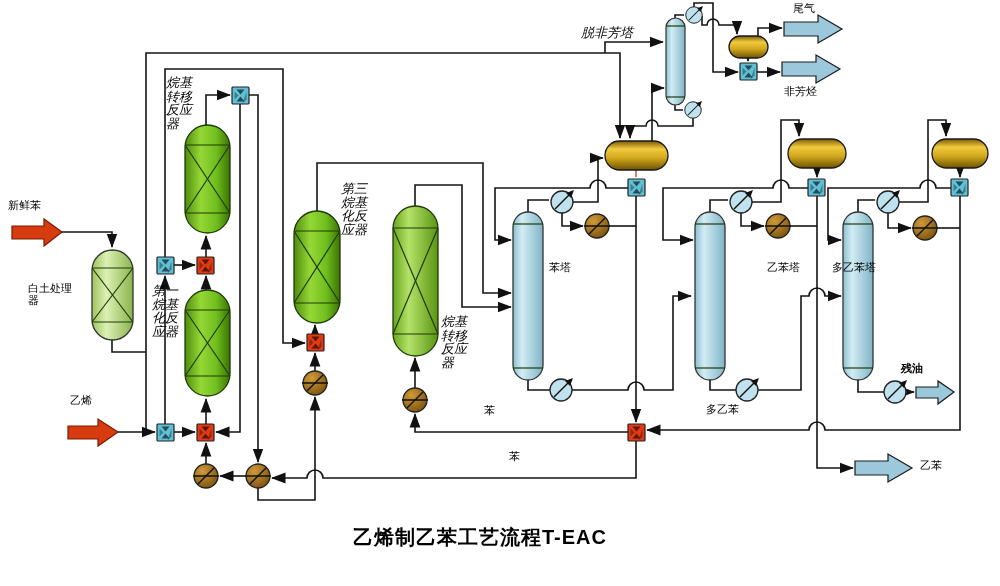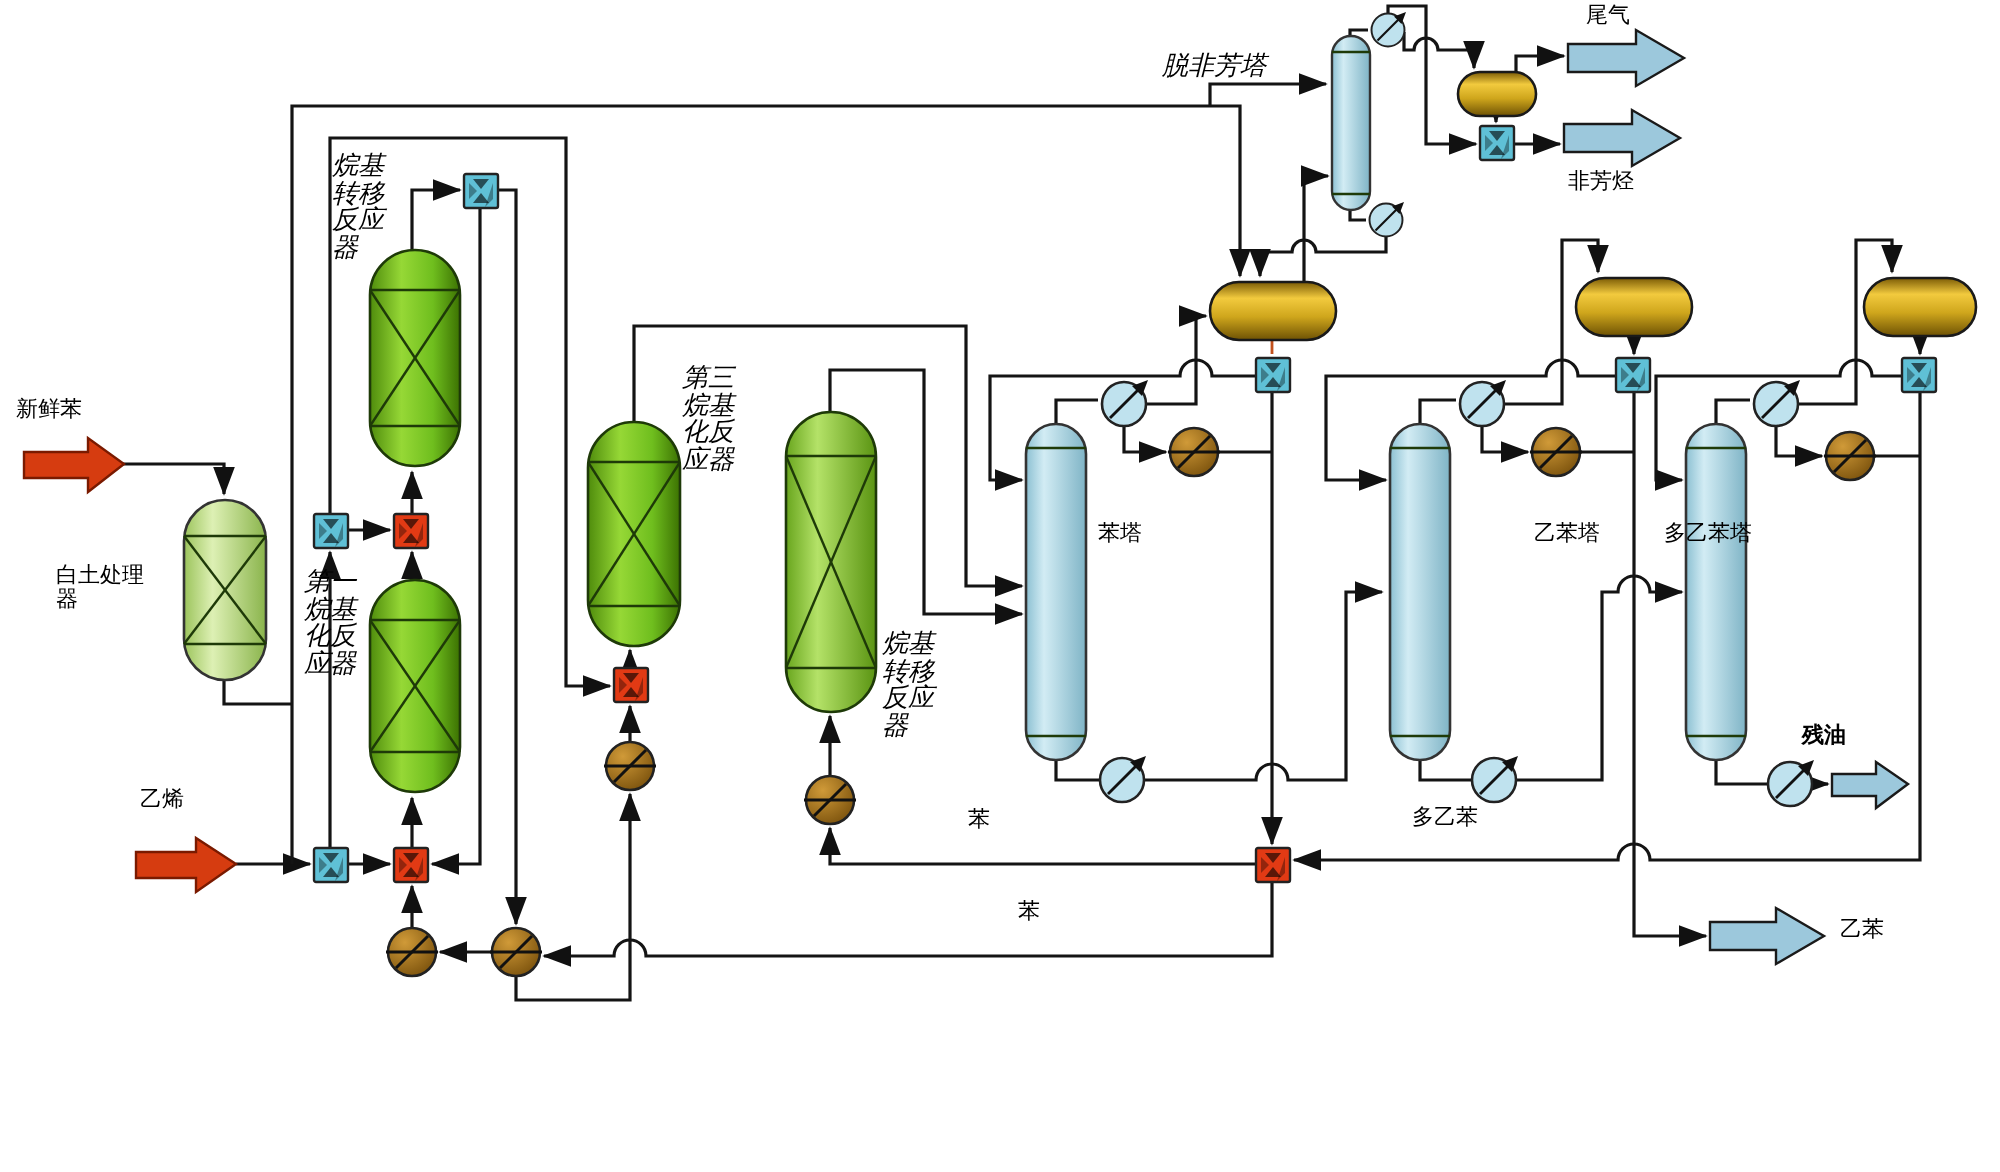--- a/index.html
+++ b/index.html
@@ -251,14 +251,15 @@
 <div class="lbl" style="left:549px;top:261px;">苯塔</div>
 <div class="lbl" style="left:730px;top:261px;margin-left:37px;">乙苯塔</div>
 <div class="lbl" style="left:832px;top:261px;">多乙苯塔</div>
 <div class="lbl" style="left:793px;top:2px;">尾气</div>
 <div class="lbl" style="left:784px;top:85px;">非芳烃</div>
 <div class="lbl" style="left:901px;top:362px;font-weight:bold;">残油</div>
 <div class="lbl" style="left:920px;top:459px;">乙苯</div>
 <div class="lbl" style="left:484px;top:404px;">苯</div>
 <div class="lbl" style="left:509px;top:450px;">苯</div>
 <div class="lbl" style="left:688px;top:403px;margin-left:18px;">多乙苯</div>
+<div class="title">乙烯制乙苯工艺流程T-EAC</div>
 
 </div>
 
 </body></html>

